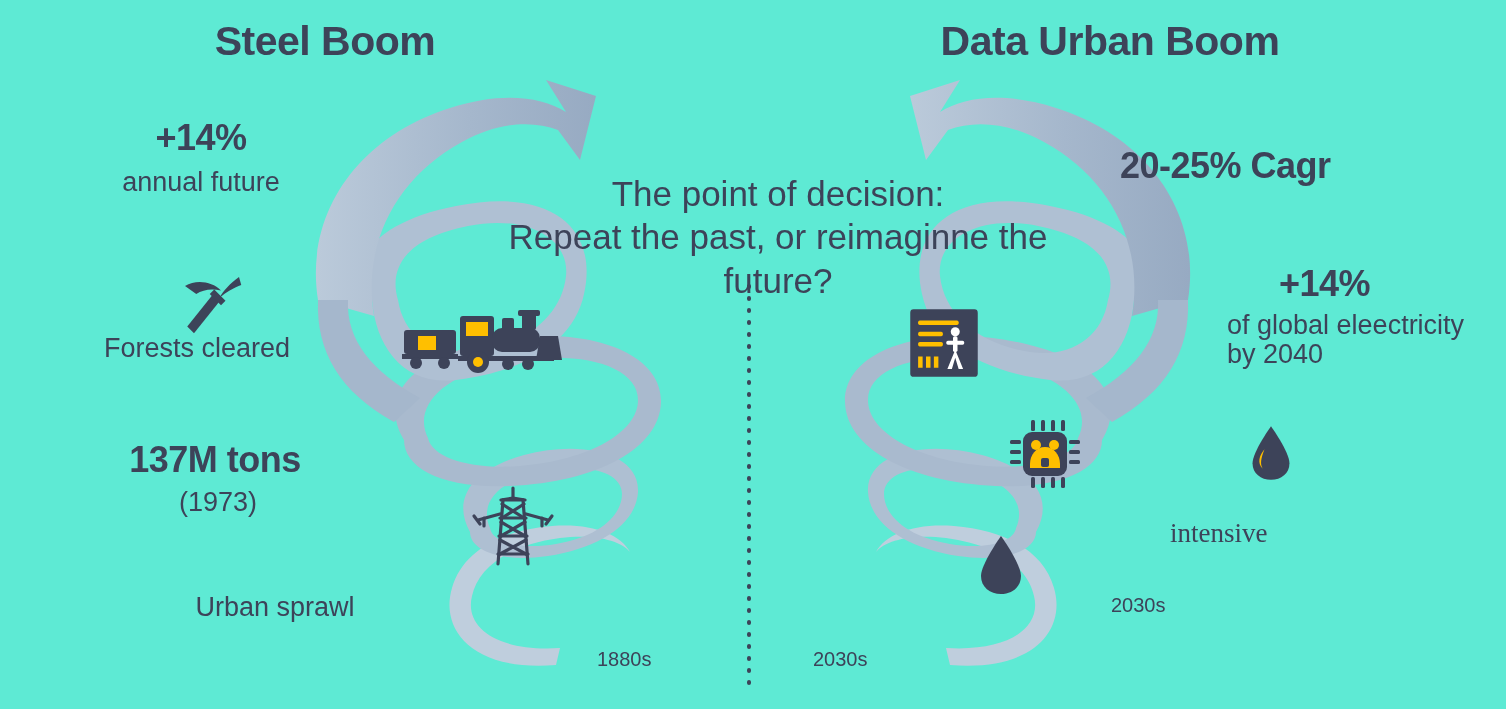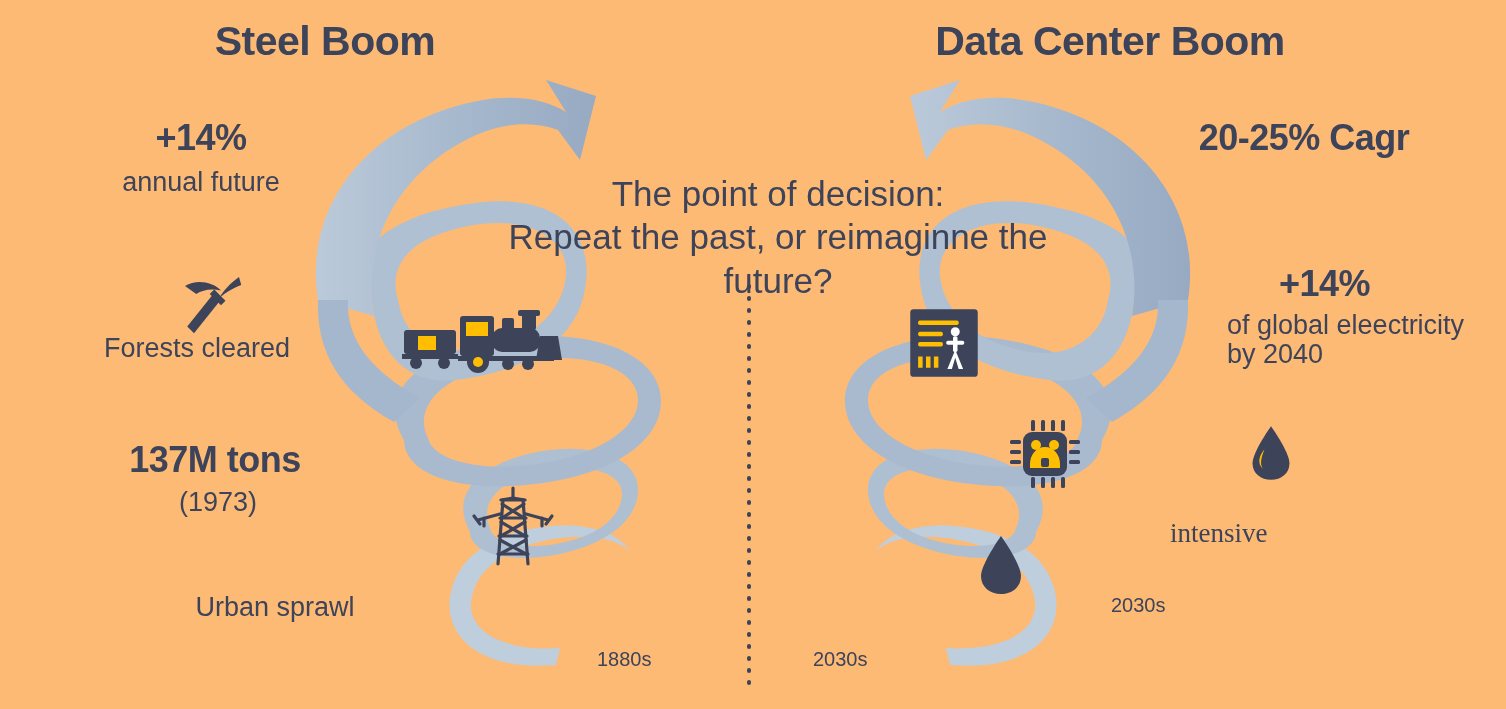--- a/index.html
+++ b/index.html
@@ -4,21 +4,21 @@
 <style>
   html,body{margin:0;padding:0;}
   body{
     background:#FFFFFF;
     font-family:"Liberation Sans", sans-serif;
   }
   #canvas{
     position:relative;
     width:1506px;
     height:709px;
-    background:#fdba74;
+    background:#5eead4;
     overflow:hidden;
   }
   .txt{
     position:absolute;
     color:#3D4359;
     white-space:pre;
     line-height:1.12;
   }
   .title{
     font-size:41px;
@@ -51,21 +51,21 @@
   }
   .svg-layer{
     position:absolute;
     left:0; top:0;
     width:1506px;
     height:709px;
     pointer-events:none;
   }
   .icon-abs{position:absolute;}
   .ctr{text-align:center;}
-  .rgt{text-align:center;}
+  .rgt{text-align:left;margin-top:28px;}
 </style>
 </head>
 <body>
 
 <div id="canvas">
 
   <svg class="svg-layer" viewBox="0 0 1506 709">
     <defs>
       <linearGradient id="gradL" x1="0" y1="0" x2="1" y2="0">
         <stop offset="0%" stop-color="#BBCADA"></stop>
@@ -254,21 +254,21 @@
     <path d="M26 2 C26 2 6 30 6 42 C6 53 15 60 26 60 C37 60 46 53 46 42 C46 30 26 2 26 2 Z" fill="#3D4359"></path>
   </svg>
 
   <svg class="icon-abs" style="left:1247px;top:424px;width:48px;height:58px;" viewBox="0 0 52 62">
     <path d="M26 2 C26 2 6 30 6 42 C6 53 15 60 26 60 C37 60 46 53 46 42 C46 30 26 2 26 2 Z" fill="#3D4359"></path>
     <path d="M17 48 C11 42 13 34 19 27 C15 37 14 43 17 48 Z" fill="#FFBF00"></path>
   </svg>
 
   <div class="txt title ctr" style="left:130px;top:19px;width:390px;">Steel Boom</div>
 
-  <div class="txt title ctr" style="left:910px;top:19px;width:400px;">Data Center Boom</div>
+  <div class="txt title ctr" style="left:910px;top:19px;width:400px;">Data Urban Boom</div>
 
   <div class="txt stat-big ctr" style="left:85px;top:118px;width:232px;">+14%</div>
   <div class="txt stat-sub ctr" style="left:60px;top:167px;width:282px;">annual future</div>
 
   <div class="txt label ctr" style="left:2px;top:333px;width:390px;text-align:center;">Forests cleared</div>
 
   <div class="txt stat-big ctr" style="left:95px;top:440px;width:240px;">137M tons</div>
   <div class="txt stat-sub ctr" style="left:120px;top:487px;width:196px;">(1973)</div>
 
   <div class="txt label ctr" style="left:110px;top:592px;width:330px;">Urban sprawl</div>

